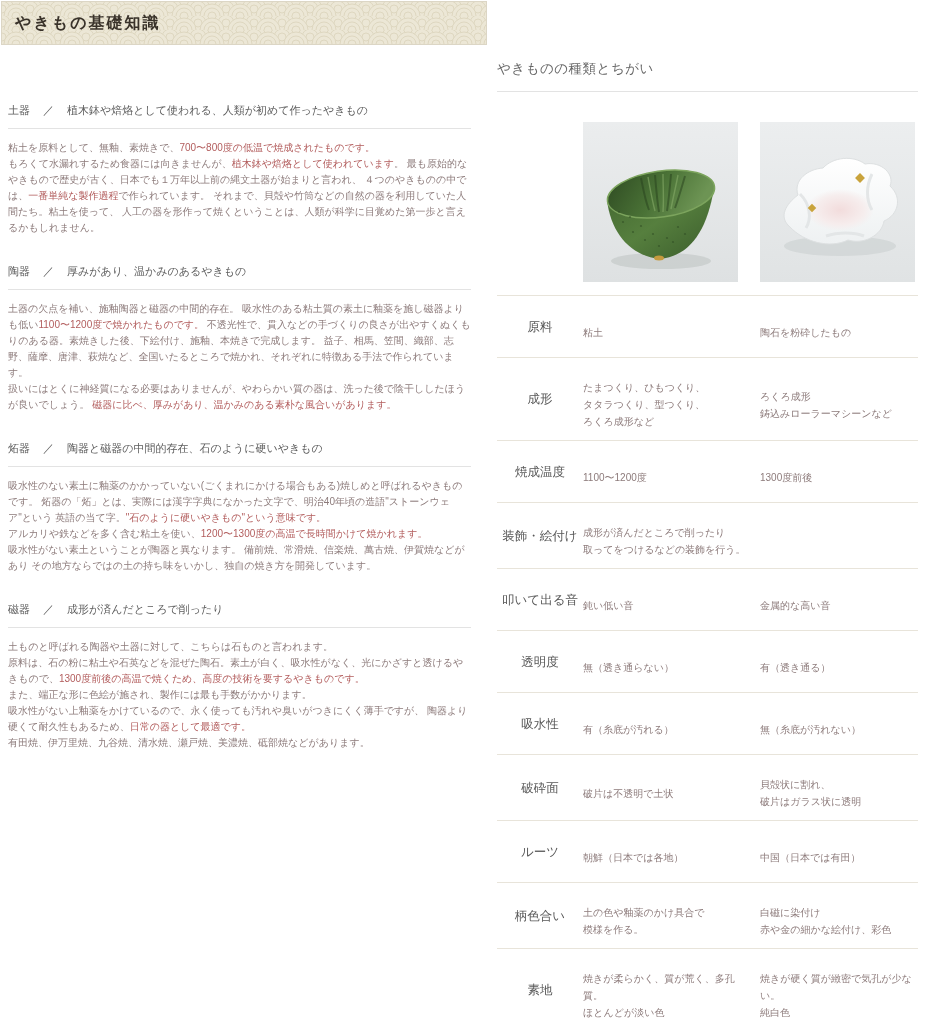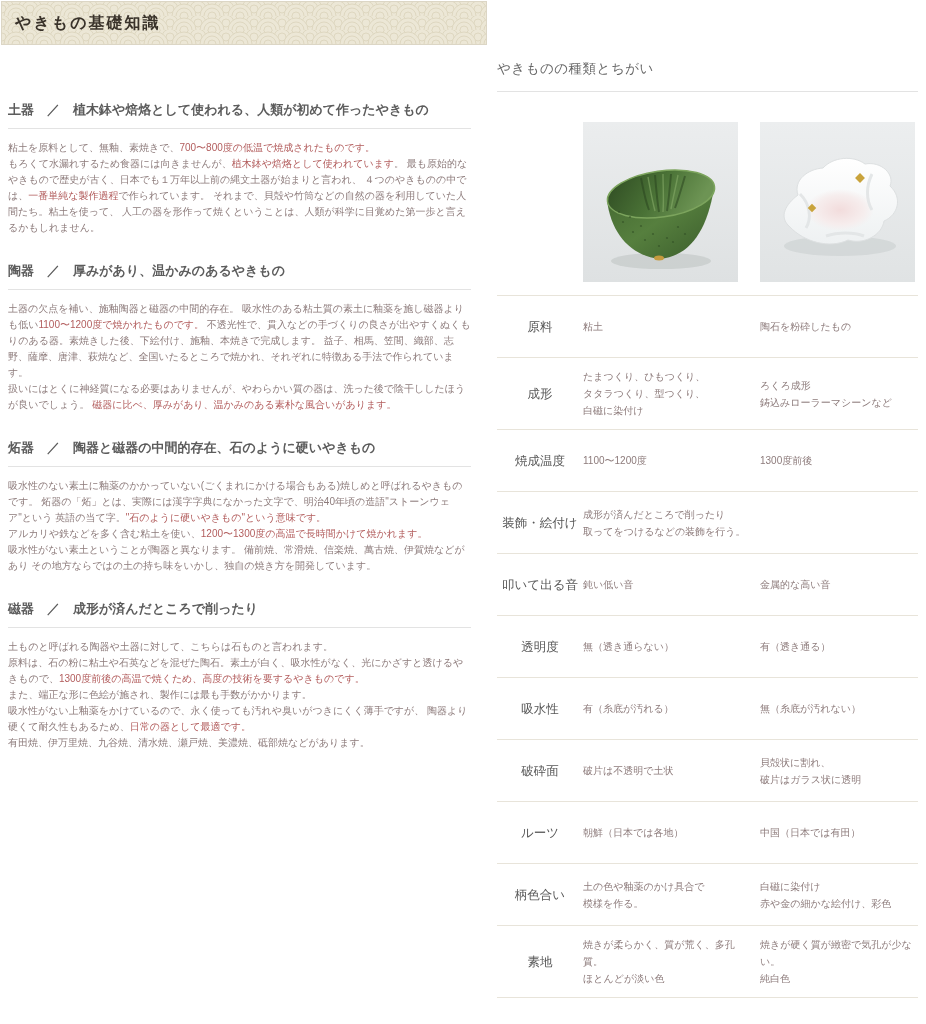--- a/index.html
+++ b/index.html
@@ -13,37 +13,37 @@
   .band .title{position:relative;z-index:1;font-family:"Liberation Serif","DejaVu Serif",serif;font-weight:bold;font-size:16px;color:#39322a;letter-spacing:2px;padding-left:13px;}
 
   
   .left-col{position:absolute;left:8px;top:62px;width:463px;}
   .right-col{position:absolute;left:497px;top:62px;width:421px;}
   .col-heading{font-size:13.5px;font-weight:normal;color:#666;letter-spacing:.5px;line-height:14px;}
 
   
   .section{margin-top:27px;}
   .section:first-child{margin-top:40px;}
-  .sec-head{font-size:13px;color:#5c5c5c;line-height:16px;display:flex;font-weight:bold;}
+  .sec-head{font-size:11px;color:#5c5c5c;line-height:16px;display:flex;}
   .sec-slash{margin:0 13px;color:#5c5c5c;}
   .sec-hr{border:none;border-top:1px solid #e3e3e3;margin:10px 0 11px;}
   .para{font-size:10px;line-height:16px;color:#8d7b7b;white-space:pre-line;}
   .red{color:#b25c5c;}
 
   
   .right-hr{border:none;border-top:1px solid #e3e3e3;margin:15px 0 0;}
   .images{display:flex;gap:22px;margin:30px 0 0 86px;}
   .img-card{width:155px;height:160px;flex-shrink:0;}
   .img-card svg{display:block;width:155px;height:160px;}
 
   .cmp-table{margin-top:13px;}
   .cmp-row{display:flex;align-items:center;min-height:62px;padding:10px 0;border-top:1px solid #e8e4da;}
   .cmp-row:last-child{border-bottom:1px solid #e8e4da;}
   .cmp-label{width:86px;flex-shrink:0;font-size:12.5px;color:#575757;line-height:16px;text-align:center;}
-  .cell{font-size:10px;line-height:17px;color:#8d7b7b;white-space:pre-line;}
+  .cell{font-size:10px;line-height:17px;color:#8d7b7b;white-space:pre-line;margin-top:11px;}
   .cell.pottery{width:177px;flex-shrink:0;padding-right:8px;}
   .cell.porcelain{flex:1;}
 </style>
 </head>
 <body>
 
 <div class="page">
 
   <div class="band">
     <svg class="pattern" xmlns="http://www.w3.org/2000/svg">
@@ -214,21 +214,21 @@
   <div class="cmp-row">
     <div class="cmp-label">原料</div>
     <div class="cell pottery">粘土</div>
     <div class="cell porcelain">陶石を粉砕したもの</div>
   </div>
 
   <div class="cmp-row">
     <div class="cmp-label">成形</div>
     <div class="cell pottery">たまつくり、ひもつくり、
 タタラつくり、型つくり、
-白磁に染付け</div>
+ろくろ成形など</div>
     <div class="cell porcelain">ろくろ成形
 鋳込みローラーマシーンなど</div>
   </div>
 
   <div class="cmp-row">
     <div class="cmp-label">焼成温度</div>
     <div class="cell pottery">1100〜1200度</div>
     <div class="cell porcelain">1300度前後</div>
   </div>
 

